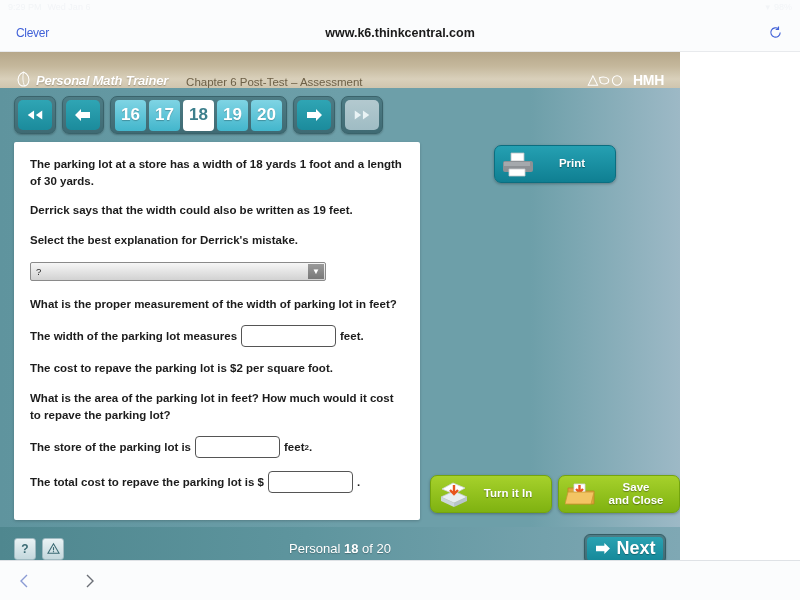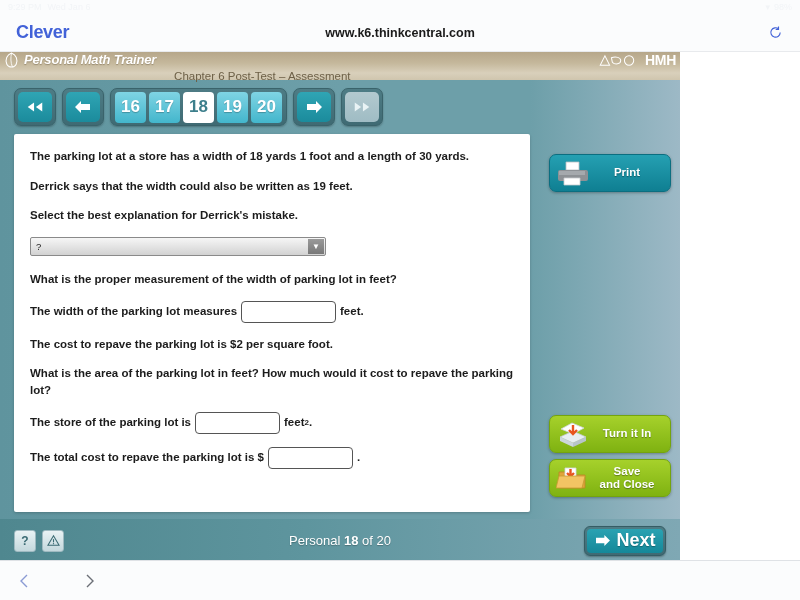--- a/index.html
+++ b/index.html
@@ -25,21 +25,21 @@
   
   .browser-top {
     height: 38px; width: 800px;
     background: #fbfcfd;
     display: flex; align-items: center;
     position: relative;
     border-bottom: 1px solid #e8eaed;
   }
   .clever-logo {
     position: absolute; left: 16px;
-    font-size: 18px; font-weight: bold;
+    font-size: 12px; font-weight: normal;
     color: #4262d8; letter-spacing: -0.3px;
   }
   .url-text {
     width: 100%; text-align: center;
     font-size: 12.5px; font-weight: bold; color: #1a1a1a;
   }
   .reload-btn {
     position: absolute; right: 16px;
     width: 18px; height: 18px;
     display: flex; align-items: center; justify-content: center;
@@ -52,24 +52,24 @@
     background: linear-gradient(180deg, #6fa3ad 0%, #6ea2ac 55%, #7fa8b4 100%);
   }
   .app-inner-bg {
     position: absolute; inset: 0;
     background: linear-gradient(90deg, #5f949e 0%, #6d9fa9 50%, #6d9fa9 78%, #9db9c6 100%);
   }
 
   
   .app-header {
     position: relative;
-    height: 28px; width: 680px;
+    height: 36px; width: 680px;
     background: linear-gradient(180deg, #b6a78a 0%, #c5b89c 40%, #d9d0bb 75%, #cfc5ae 100%);
-    display: flex; align-items: flex-start;
-    padding: 0 4px;
+    display: flex; align-items: flex-end;
+    padding: 0 16px;
   }
   .pmt-logo-icon { width: 15px; height: 17px; margin-right: 5px; flex-shrink: 0; }
   .pmt-title {
     font-size: 13px; font-weight: bold; color: #ffffff;
     letter-spacing: -0.2px;
     text-shadow: 0 1px 1px rgba(110,95,70,.5);
     font-style: italic;
   }
   .chapter-title {
     margin-left: 18px; font-size: 11.5px; color: #6d6047; margin-top: 18px;
@@ -186,35 +186,35 @@
     width: 122px; height: 38px;
     border-radius: 7px;
     display: flex; align-items: center;
     padding: 0 6px;
     box-shadow: 0 1px 3px rgba(0,0,0,.3);
     position: relative;
   }
   .side-btn.print {
     background: linear-gradient(180deg, #25a0b2 0%, #0f7f92 100%);
     border: 1px solid #0b6e80;
-    margin-top: 20px;
+    margin-top: 3px;
   }
   .side-btn.green {
     background: linear-gradient(180deg, #a6d12b 0%, #7fb211 100%);
     border: 1px solid #74a40e;
   }
   .side-btn-label {
     flex: 1; text-align: center;
     font-size: 11.5px; font-weight: bold; color: #ffffff;
     text-shadow: 0 1px 1px rgba(0,0,0,.35);
     line-height: 1.15;
   }
   .side-icon { width: 34px; height: 30px; flex-shrink: 0; }
   .sidebar-spacer { flex: 1; }
-  .green-stack { display: flex; flex-direction: column; gap: 6px; margin-bottom: 22px; }
+  .green-stack { display: flex; flex-direction: row; gap: 6px; margin-bottom: 14px; }
 
   
   .app-footer {
     position: relative;
     height: 43px; width: 680px;
     display: flex; align-items: center;
     padding: 0 14px;
     background: linear-gradient(90deg, #4f878f 0%, #5e959e 45%, #7fa8b4 100%);
   }
   .footer-icons { display: flex; gap: 6px; }

